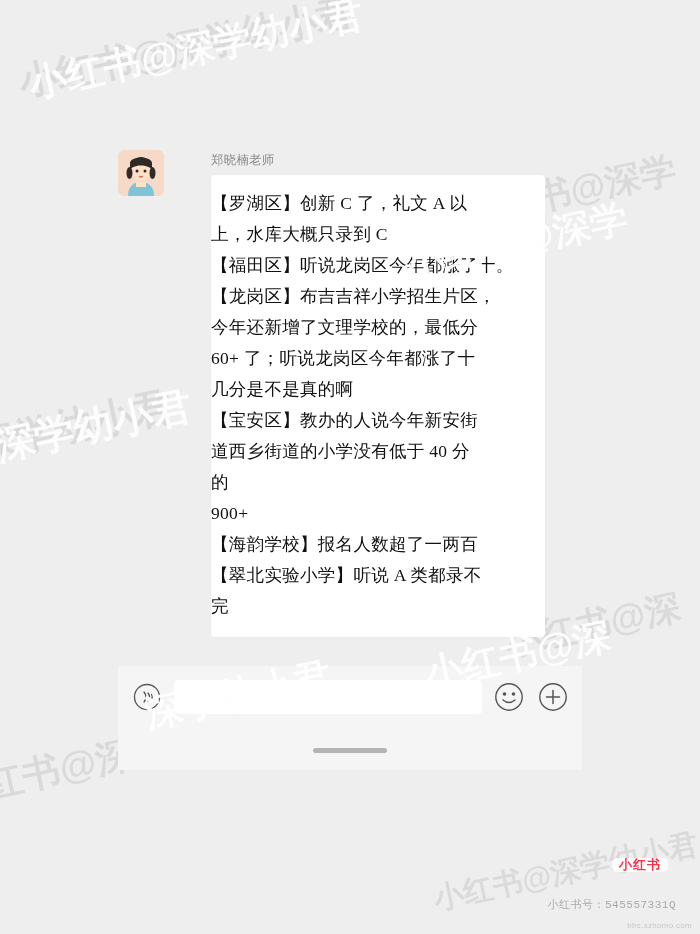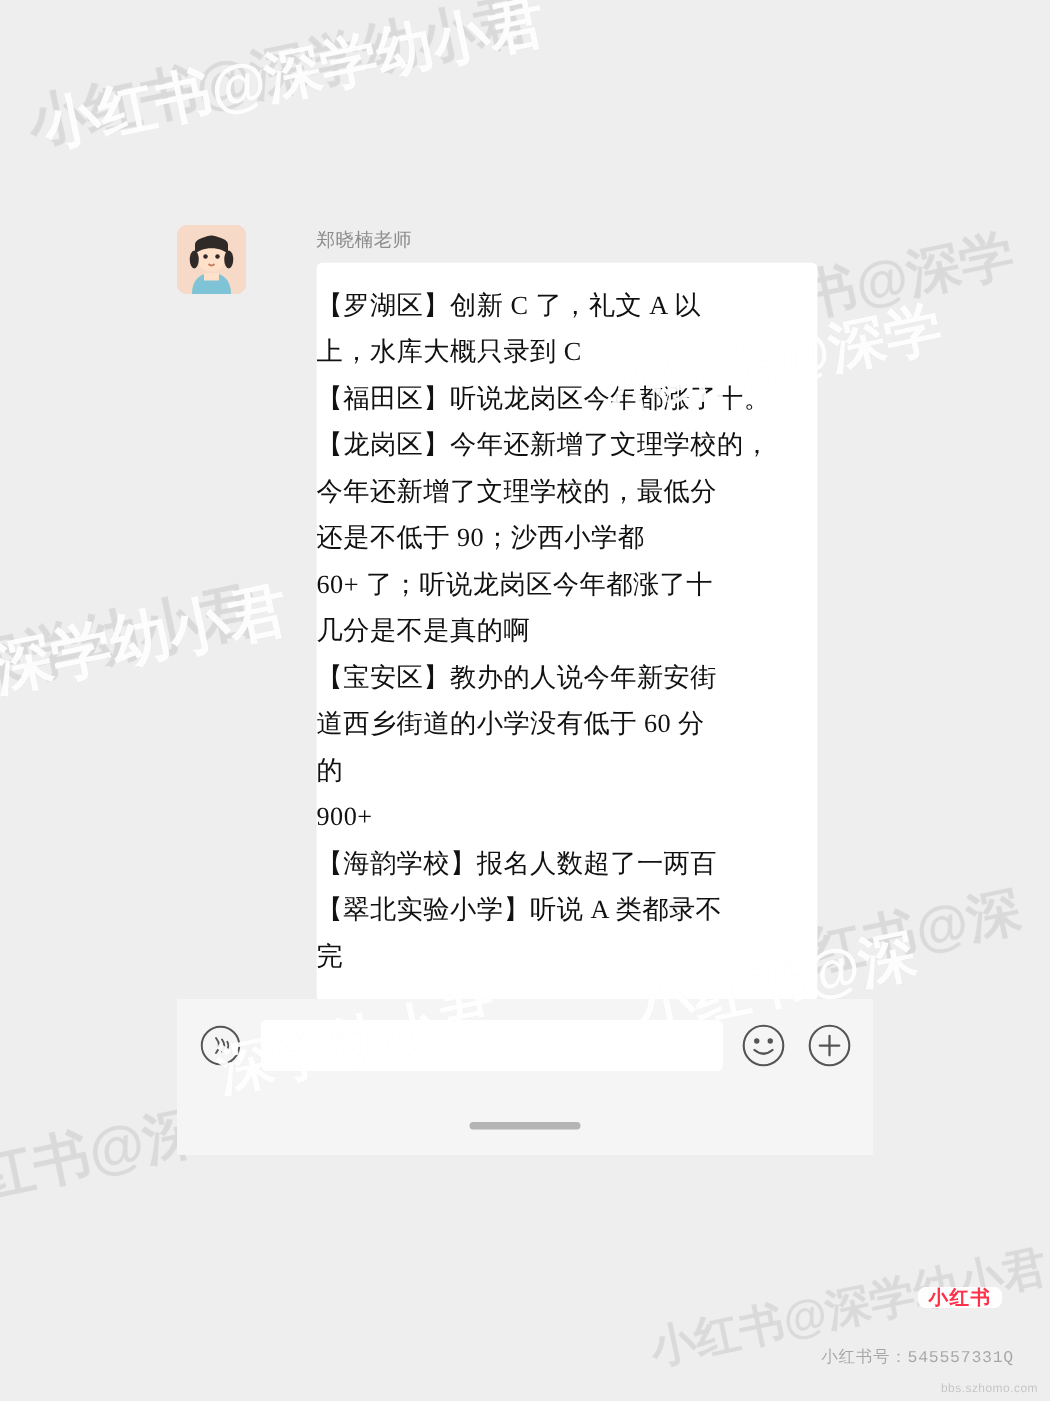--- a/index.html
+++ b/index.html
@@ -210,27 +210,26 @@
         <rect x="18" y="32" width="10" height="5" fill="#ffe0c8"></rect>
       </svg>
     </div>
 
     <div class="sender-block">
       <div class="sender-name">郑晓楠老师</div>
       <div class="bubble">
         <p>【罗湖区】创新 C 了，礼文 A 以</p>
         <p>上，水库大概只录到 C</p>
         <p>【福田区】听说龙岗区今年都涨了十。</p>
-        <p>【龙岗区】今年还新增了文理学校的，</p>
+        <p>【龙岗区】布吉吉祥小学招生片区，</p>
         <p>今年还新增了文理学校的，最低分</p>
-        <p>还是不低于 90；沙西小学都</p>
         <p>60+ 了；听说龙岗区今年都涨了十</p>
         <p>几分是不是真的啊</p>
         <p>【宝安区】教办的人说今年新安街</p>
-        <p>道西乡街道的小学没有低于 60 分</p>
+        <p>道西乡街道的小学没有低于 40 分</p>
         <p>的</p>
         <p>900+</p>
         <p>【海韵学校】报名人数超了一两百</p>
         <p>【翠北实验小学】听说 A 类都录不</p>
         <p>完</p>
       </div>
     </div>
   </div>
 </div>
 

